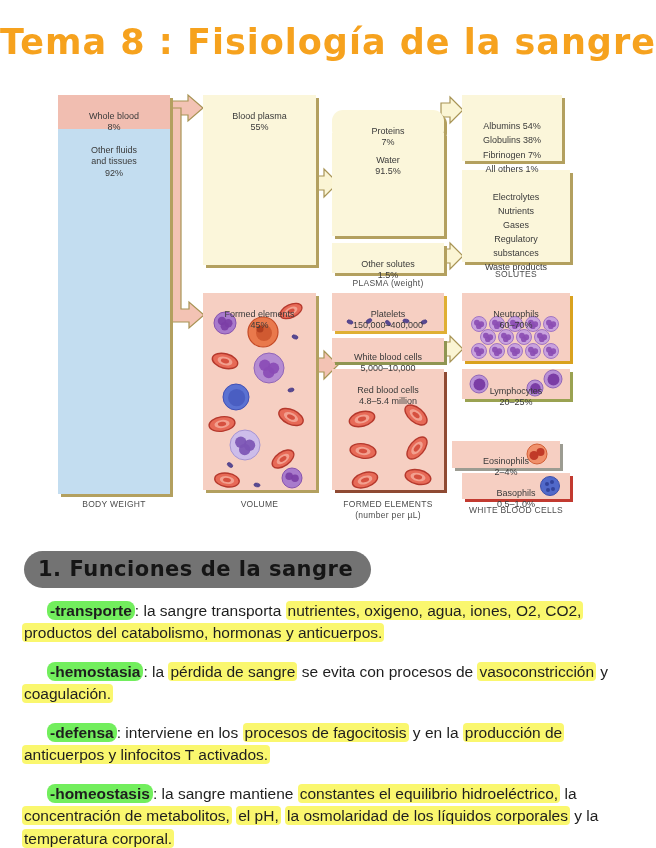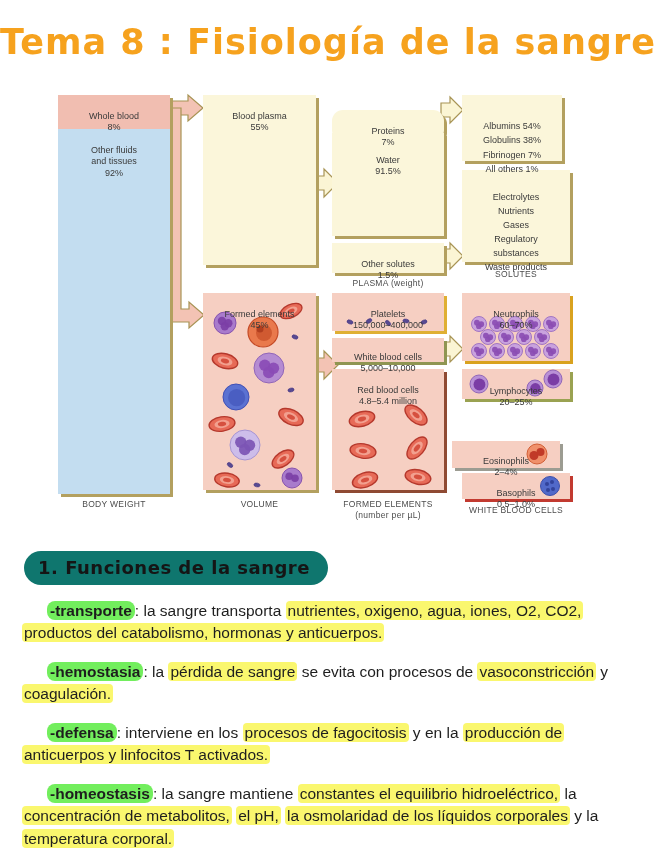--- a/index.html
+++ b/index.html
@@ -28,22 +28,22 @@
   .dbox-label{position:relative;z-index:2;white-space:pre-line;}
   .cells{position:absolute;left:0;top:0;z-index:1;}
   .dcaption{
     position:absolute;text-align:center;font-size:8.5px;line-height:1.35;
     color:#4c4c4c;white-space:pre-line;letter-spacing:.3px;
   }
   .mid-list{line-height:1.62;padding-top:9px;}
   
   .section-heading{
     position:absolute;top:551px;left:24px;
-    background:#0f766e;border-radius:20px;padding:6px 18px 7px 14px;
-    font-size:18px;font-weight:bold;color:#151515;letter-spacing:.5px;
+    background:#737373;border-radius:20px;padding:6px 18px 7px 14px;
+    font-size:21px;font-weight:bold;color:#151515;letter-spacing:.5px;
     font-family:"DejaVu Sans",sans-serif;
   }
   .paragraphs{
     position:absolute;top:600px;left:22px;width:612px;
     font-size:15.5px;line-height:1.45;color:#1e1e1e;
   }
   .para{margin:0 0 16px 0;text-indent:25px;}
   .seg-plain{}
   .seg-green{
     background:#72EE5D;font-weight:bold;padding:1px 3px;border-radius:8px;

